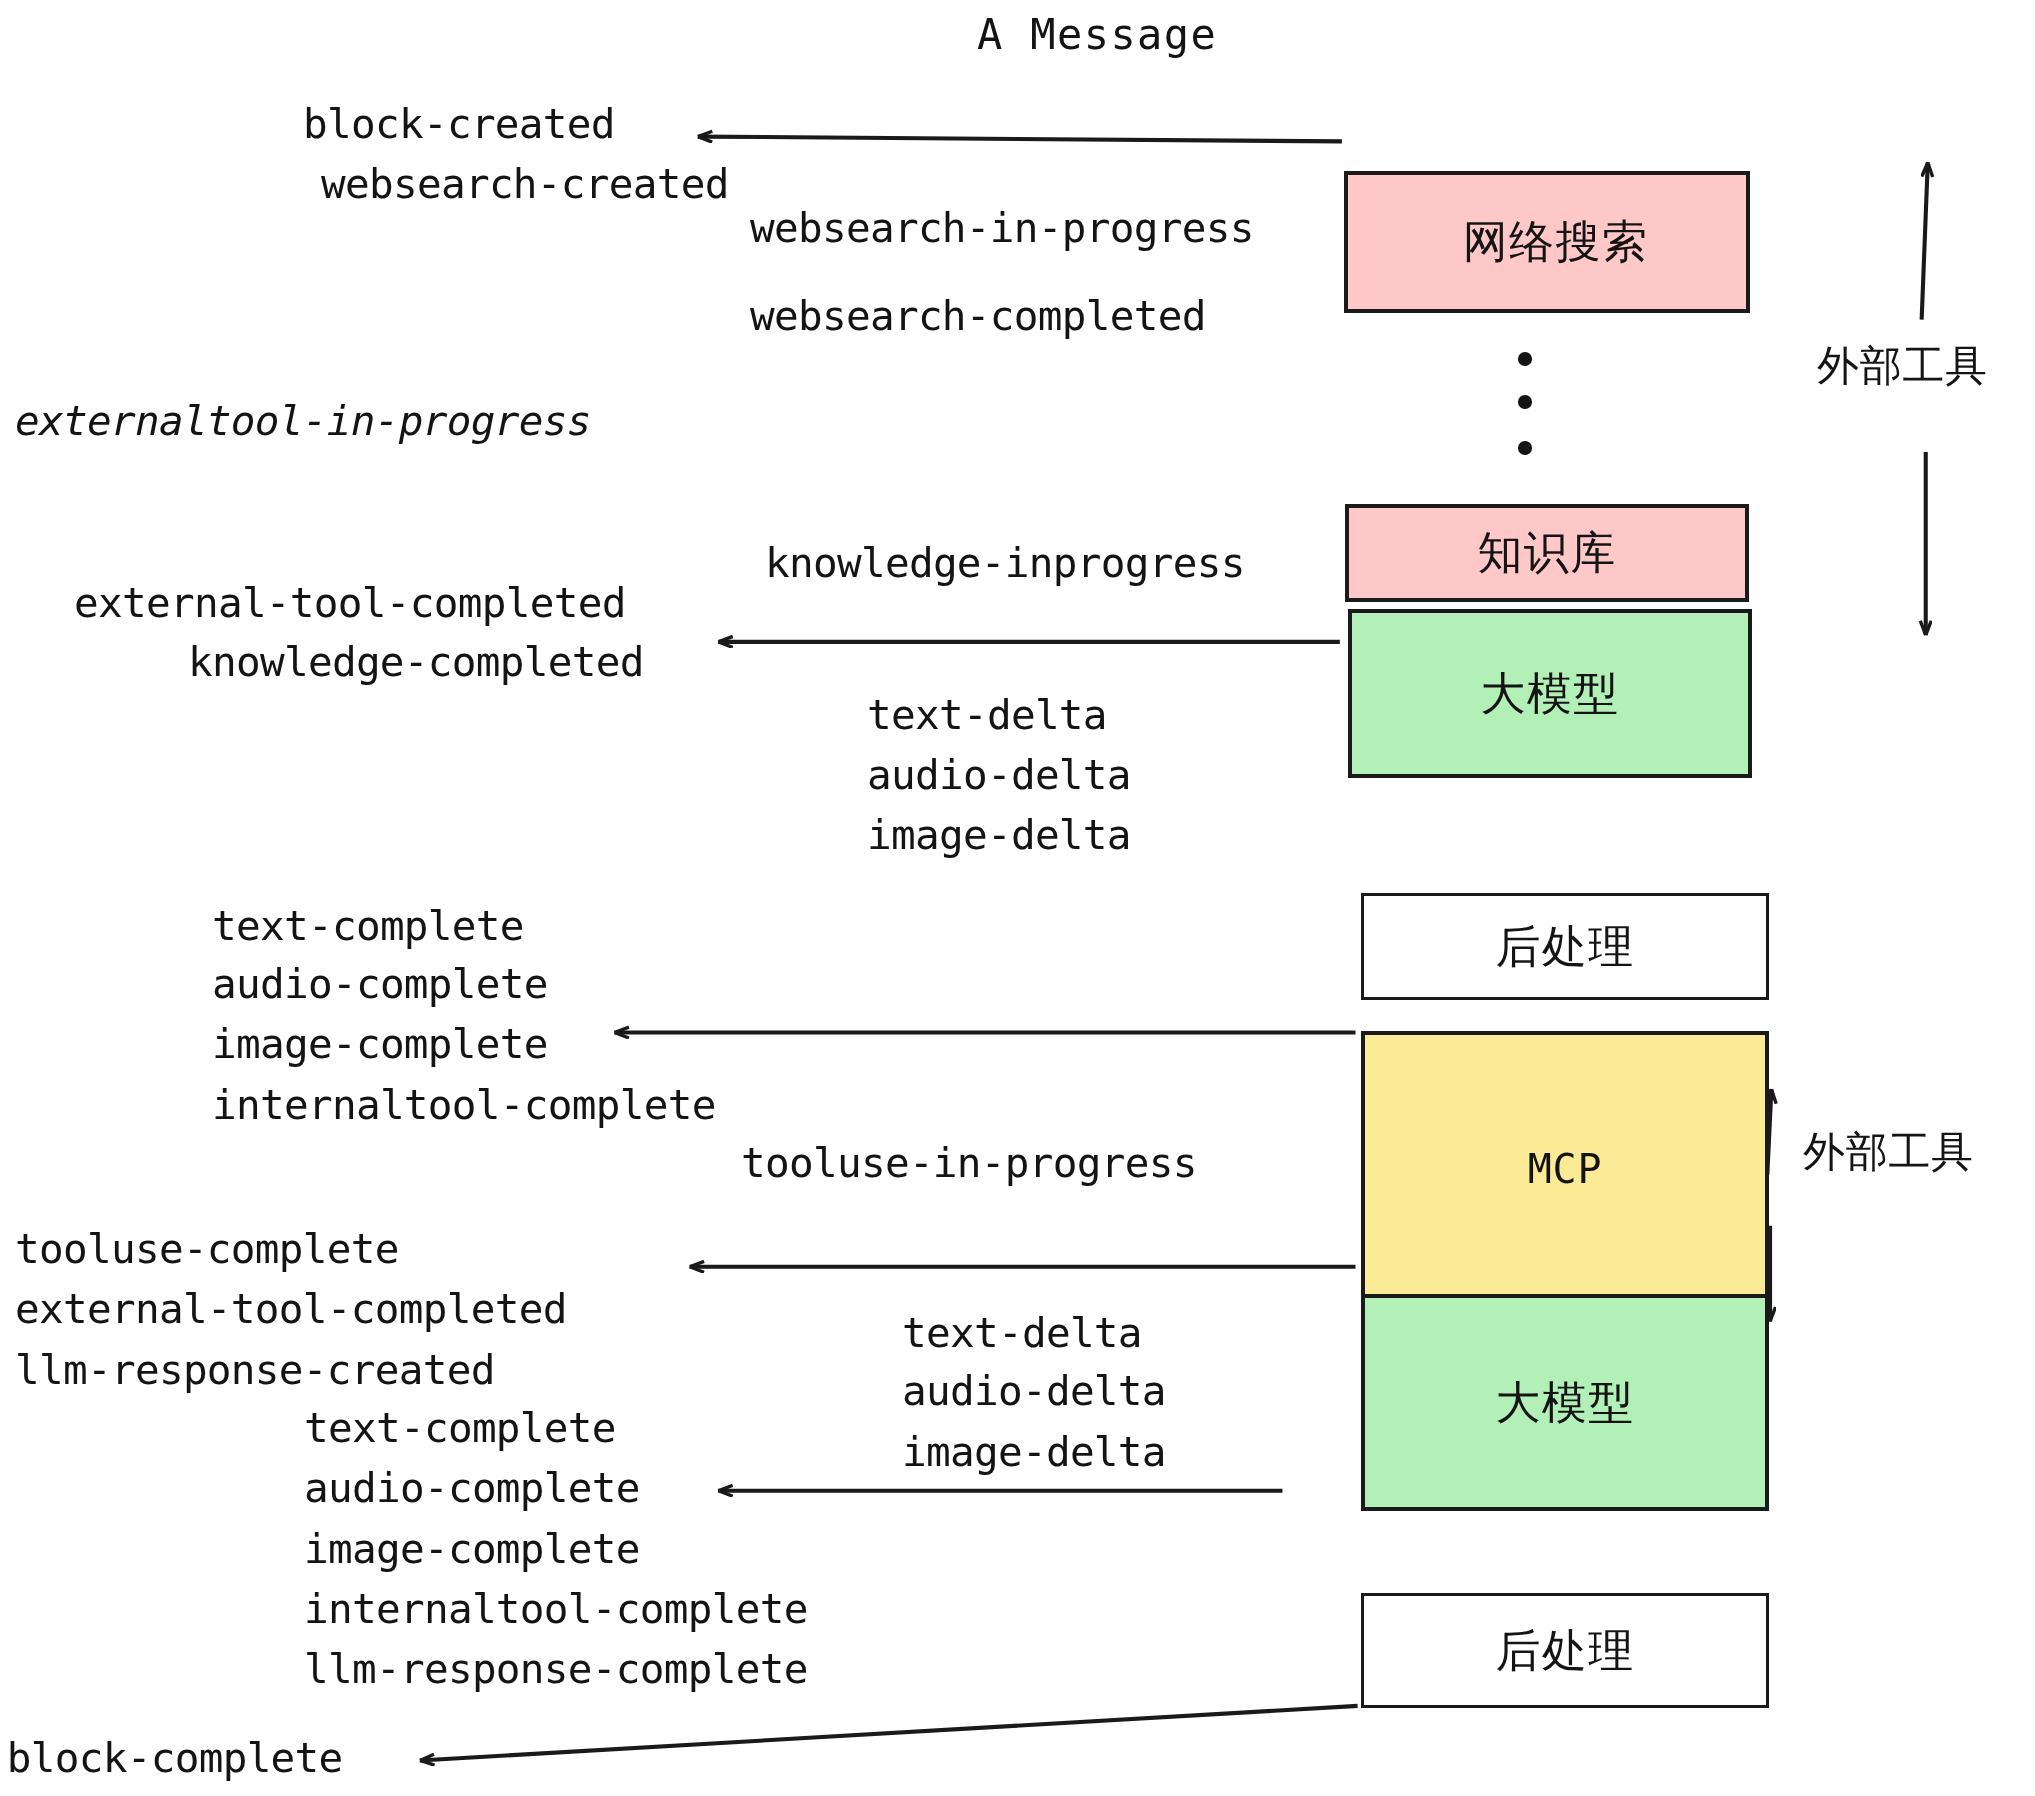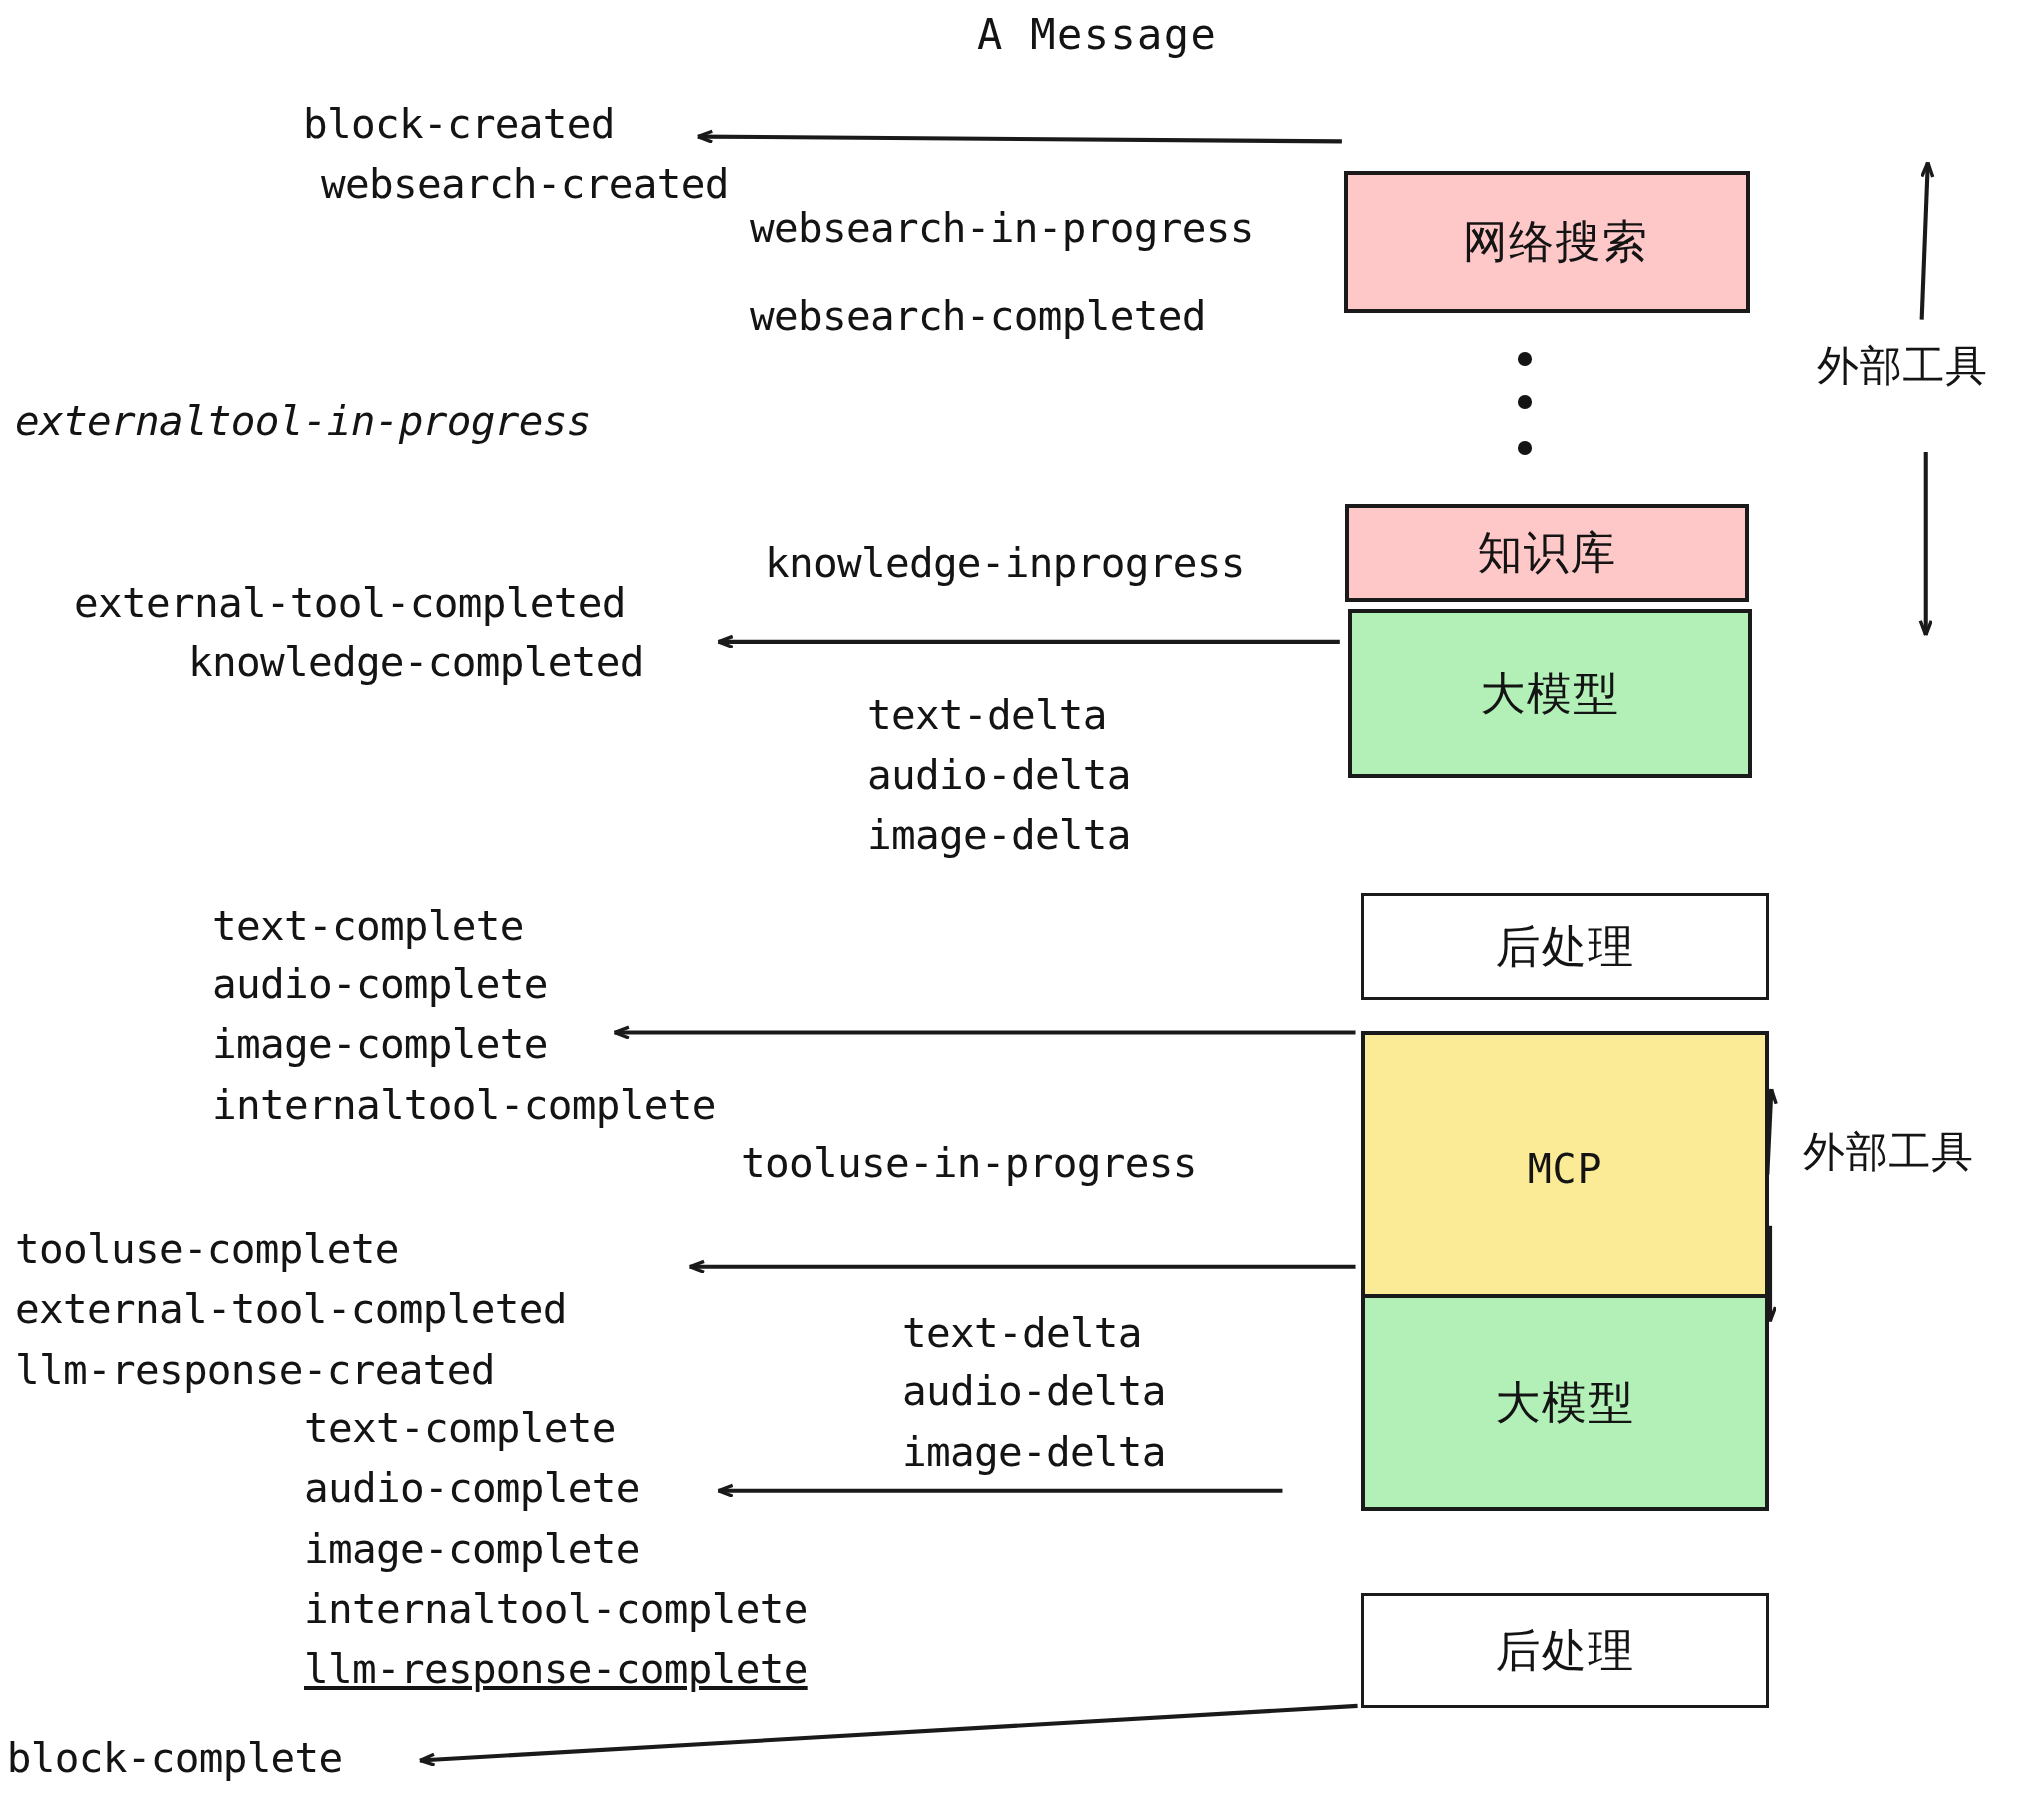--- a/index.html
+++ b/index.html
@@ -162,20 +162,20 @@
   <div class="evt" style="left:212px;  top:1024px;">image-complete</div>
   <div class="evt" style="left:212px;  top:1085px;">internaltool-complete</div>
   <div class="evt" style="left:741px; top:1143px;">tooluse-in-progress</div>
   <div class="evt" style="left:15px;   top:1229px;">tooluse-complete</div>
   <div class="evt" style="left:15px;   top:1289px;">external-tool-completed</div>
   <div class="evt" style="left:15px;   top:1350px;">llm-response-created</div>
   <div class="evt" style="left:304px;  top:1408px;">text-complete</div>
   <div class="evt" style="left:304px;  top:1468px;">audio-complete</div>
   <div class="evt" style="left:304px;  top:1529px;">image-complete</div>
   <div class="evt" style="left:304px;  top:1589px;">internaltool-complete</div>
-  <div class="evt" style="left:304px;  top:1649px;text-decoration:underline;">llm-response-complete</div>
+  <div class="evt" style="left:304px;  top:1649px;">llm-response-complete</div>
   <div class="evt" style="left:902px; top:1313px;">text-delta</div>
   <div class="evt" style="left:902px; top:1371px;">audio-delta</div>
   <div class="evt" style="left:902px; top:1432px;">image-delta</div>
   <div class="evt" style="left:6.8px;   top:1738px;">block-complete</div>
 
 </div>
 
 
 </body></html>

